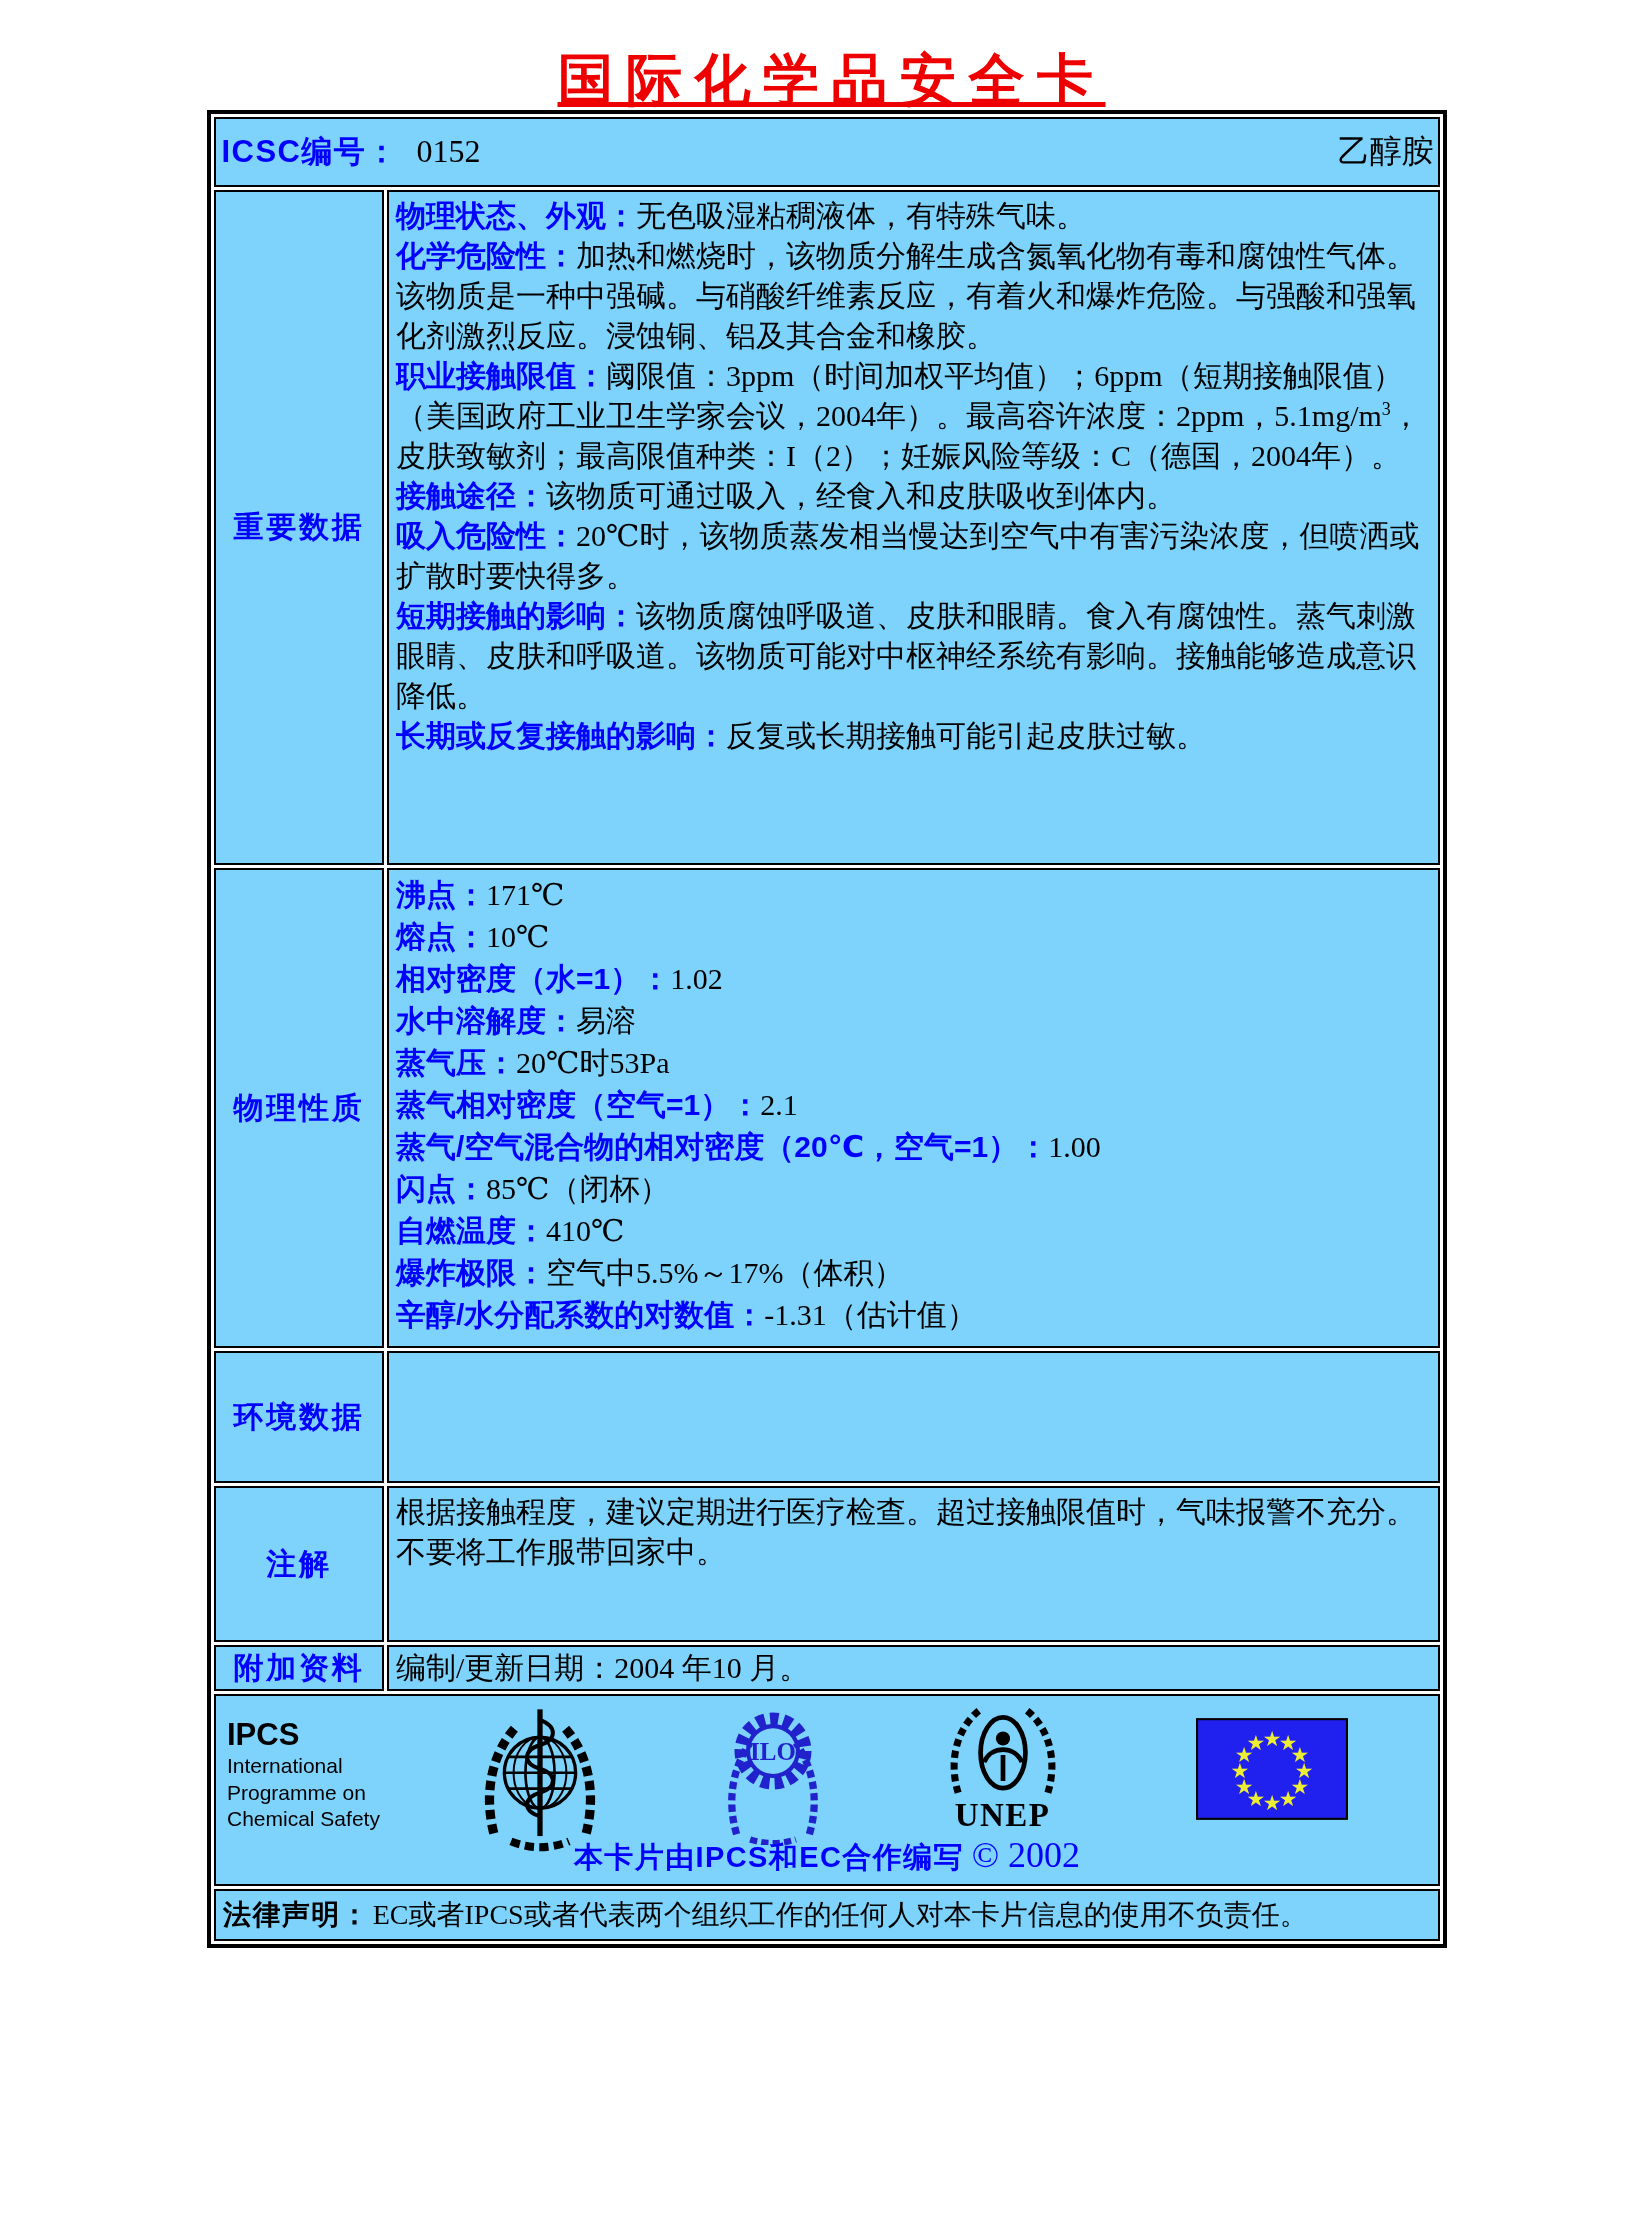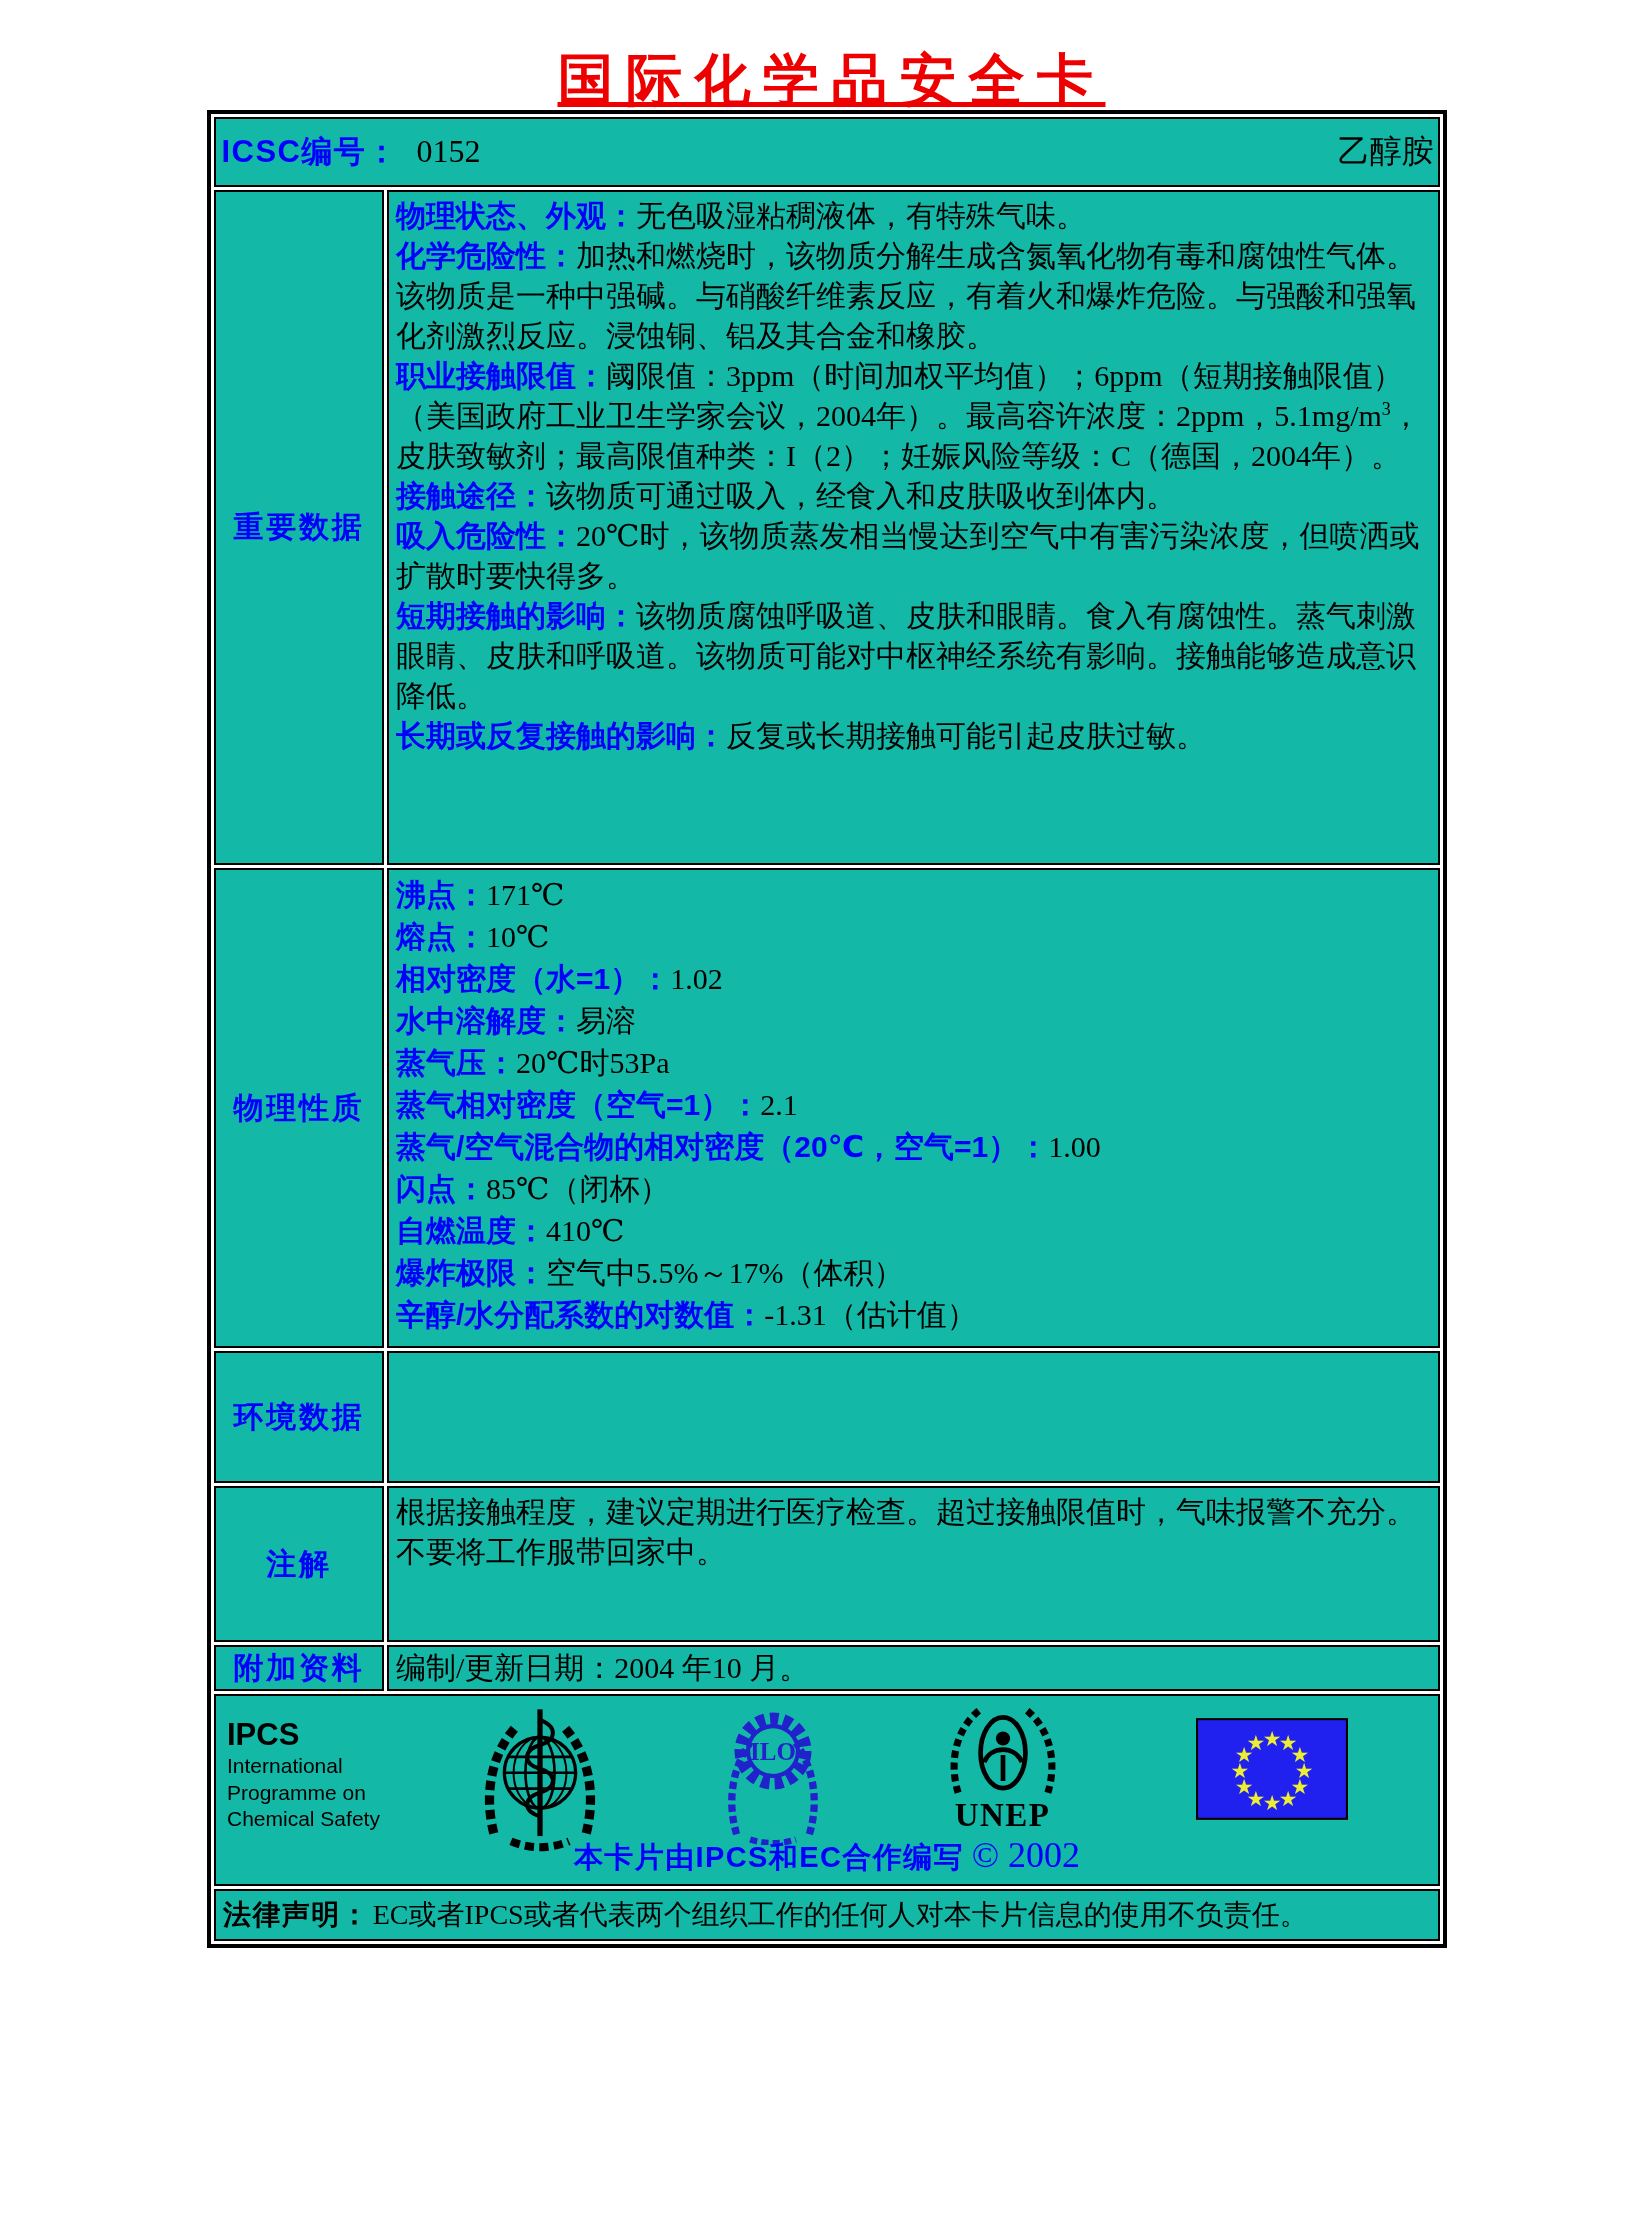--- a/index.html
+++ b/index.html
@@ -18,21 +18,21 @@
   .title{
     margin:49px 0 0 0;text-align:center;color:var(--red);
     font-family:"Liberation Sans","DejaVu Sans",sans-serif;
     font-weight:bold;font-size:56px;line-height:61px;letter-spacing:12.5px;white-space:nowrap;text-decoration:underline;
   }
   table.card{
     border-collapse:separate;border-spacing:3.5px;
     border:4.2px solid #000;width:1240px;table-layout:fixed;background:#fff;
   }
   col.c-label{width:170px;}
-  td{border:2.1px solid #000;vertical-align:top;background:#14b8a6;box-sizing:border-box;padding:0;}
+  td{border:2.1px solid #000;vertical-align:top;background:#7dd3fc;box-sizing:border-box;padding:0;}
   .r-header td{height:70px;}
   .r-important td{height:675px;}
   .r-physical td{height:480px;}
   .r-environment td{height:132px;}
   .r-notes td{height:156px;}
   .r-additional td{height:46px;}
   .r-logos td{height:140px;}
   .r-legal td{height:52px;}
 
   .label-cell{

